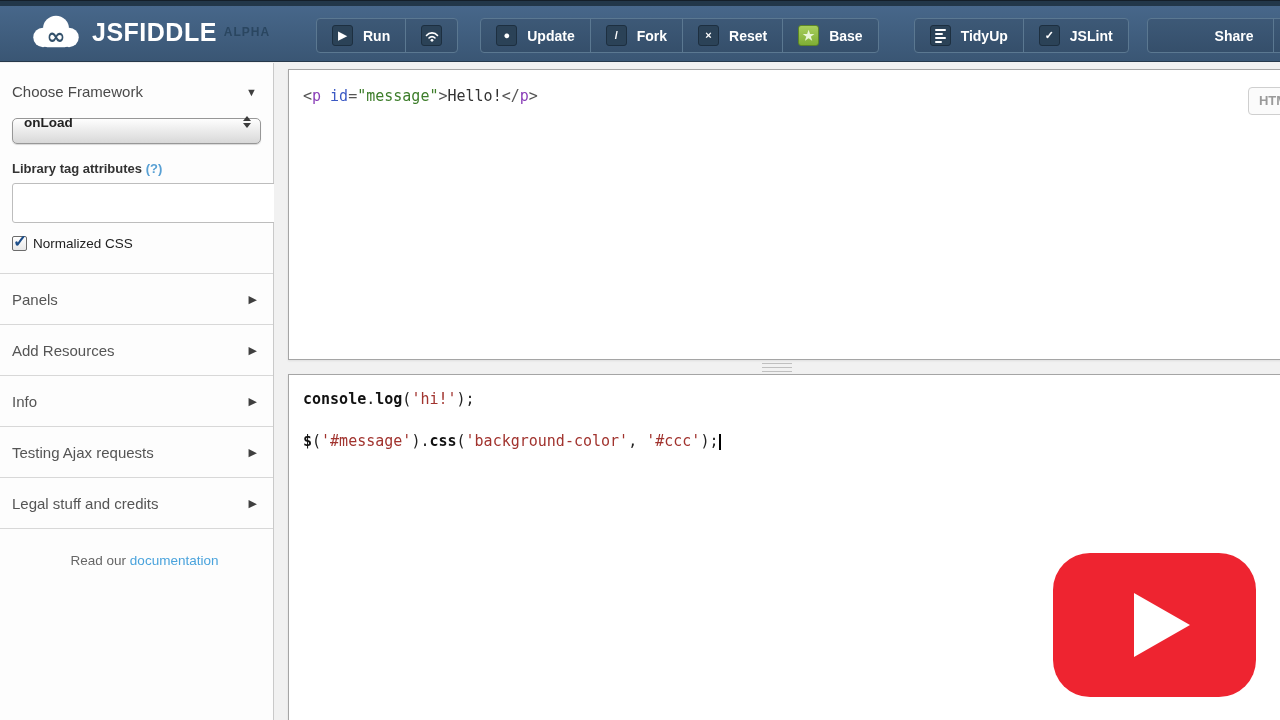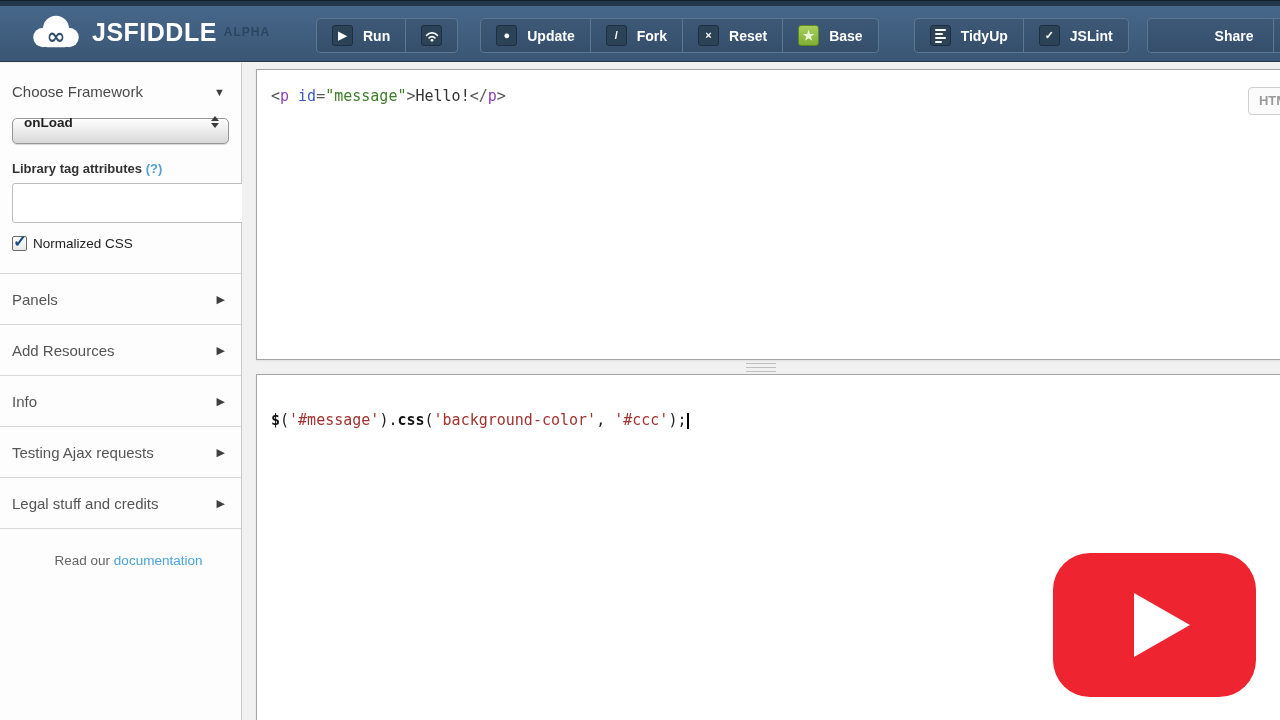--- a/index.html
+++ b/index.html
@@ -38,21 +38,21 @@
   .tidy-lines { display:flex; flex-direction:column; gap:2px; }
   .tidy-lines i { display:block; height:2px; background:#fff; border-radius:1px; }
   .tidy-lines i:nth-child(1){ width:11px; } .tidy-lines i:nth-child(2){ width:8px; }
   .tidy-lines i:nth-child(3){ width:11px; } .tidy-lines i:nth-child(4){ width:7px; }
   .chevron { font-size:10px; color:#fff; }
 
   
   .content { position:absolute; top:63px; left:0; right:0; bottom:0; display:flex; }
 
   
-  .sidebar { width:242px; background:#fdfdfd; border-right:1px solid #c9c9c9; position:relative; flex:none; }
+  .sidebar { width:274px; background:#fdfdfd; border-right:1px solid #c9c9c9; position:relative; flex:none; }
   .fw-head { display:flex; justify-content:space-between; align-items:center; padding:20px 16px 0 12px; }
   .fw-head .lbl { font-size:15px; color:#4a4a4a; }
   .tri-down { font-size:11px; color:#3f3f3f; }
   .tri-right { font-size:11px; color:#3f3f3f; }
 
   .mac-select {
     margin:0 12px; height:26px; border:1px solid #979797; border-radius:5px;
     background:linear-gradient(#fefefe,#d8d8d8);
     box-shadow:0 1px 1px rgba(0,0,0,0.15);
     display:flex; align-items:center; justify-content:space-between;
@@ -280,20 +280,21 @@
     </div>
 
     <div class="splitter-grip">
         <i></i>
         <i></i>
         <i></i>
       </div>
 
     <div class="editor-panel panel-js">
       <div class="code-area">
+          <div class="code-line"><span class="tok-kw">console</span><span class="tok-pn">.</span><span class="tok-kw">log</span><span class="tok-pn">(</span><span class="tok-jstr">'hi!'</span><span class="tok-pn">);</span></div>
           <div class="code-line">&nbsp;</div>
           <div class="code-line"><span class="tok-kw">$</span><span class="tok-pn">(</span><span class="tok-jstr">'#message'</span><span class="tok-pn">).</span><span class="tok-kw">css</span><span class="tok-pn">(</span><span class="tok-jstr">'background-color'</span><span class="tok-pn">, </span><span class="tok-jstr">'#ccc'</span><span class="tok-pn">);</span><span class="tok-cursor"></span></div>
         </div>
     </div>
 
   </div>
 </div>
 
 <div class="yt-button">
   <span class="yt-play"></span>

